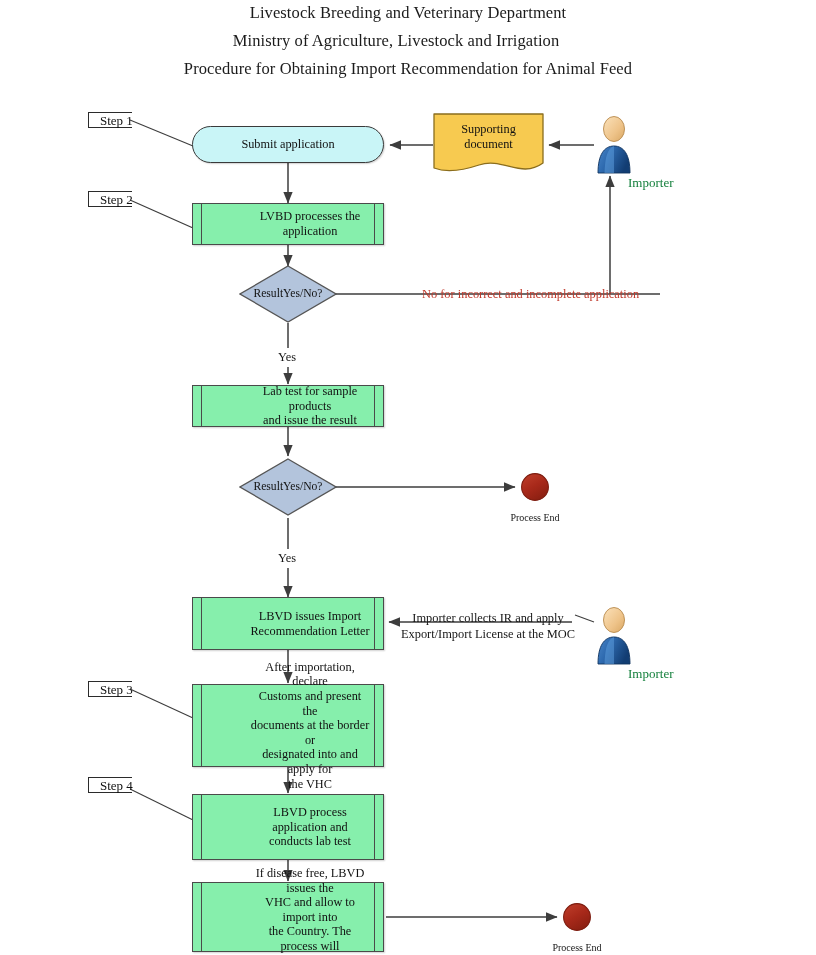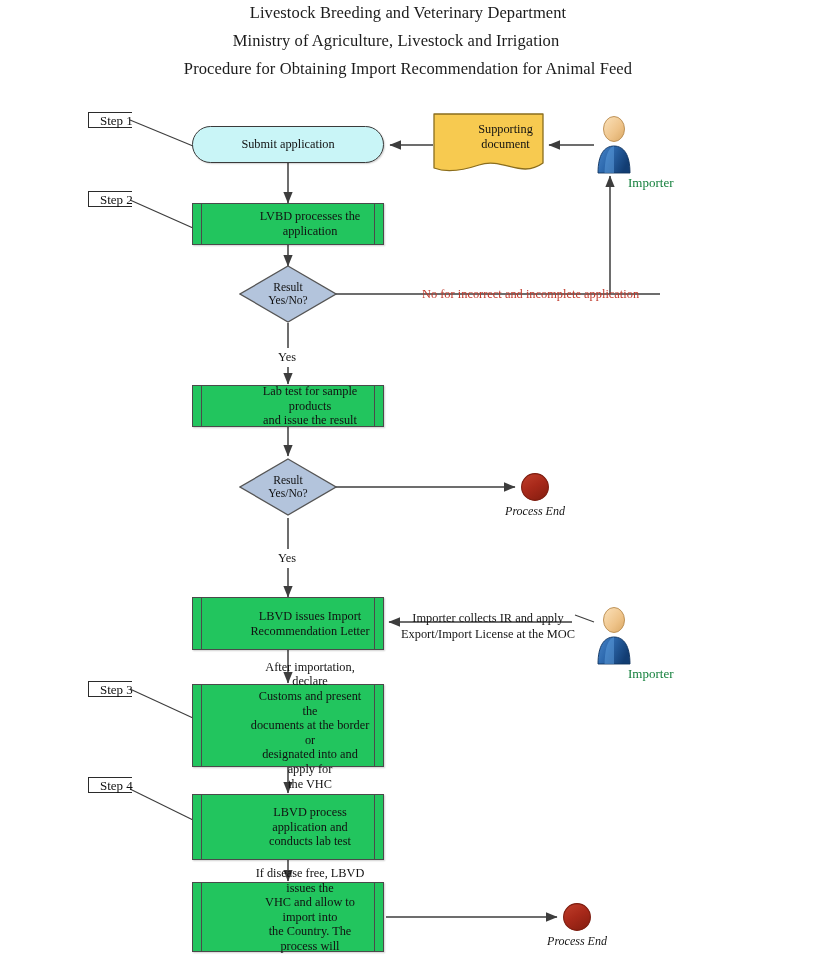--- a/index.html
+++ b/index.html
@@ -42,21 +42,21 @@
     width: 816px;
     height: 955px;
     pointer-events: none;
   }
 
   
   .node { position: absolute; box-sizing: border-box; }
 
   
   .pbox {
-    background: #22c55e;
+    background: #86efac;
     border: 1.4px solid #4a4a4a;
     display: flex;
     align-items: center;
     justify-content: center;
     box-shadow: 1px 1px 1.5px rgba(0,0,0,0.18);
     padding-left: 44px;
   }
   .pbox::before, .pbox::after {
     content: "";
     position: absolute;
@@ -96,21 +96,21 @@
   
   .diamond { }
   .diamond svg { position: absolute; left: 0; top: 0; }
   .diamond .txt {
     position: absolute;
     left: 0; top: 0;
     width: 100%; height: 100%;
     display: flex;
     align-items: center;
     justify-content: center;
-    flex-direction: column;
+    flex-direction: row;
     font-size: 11.6px;
     line-height: 13.5px;
     text-align: center;
     color: #111;
     z-index: 2;
   }
 
   
   .docshape { }
   .docshape svg { position: absolute; left: 0; top: 0; }
@@ -121,48 +121,46 @@
     height: 44px;
     display: flex;
     align-items: center;
     justify-content: center;
     flex-direction: column;
     font-size: 12.3px;
     line-height: 15px;
     text-align: left;
     color: #111;
     z-index: 2;
-    padding-left: 17px;
   }
 
   
   .person { }
   .person svg { display: block; }
   .person-label {
     position: absolute;
     left: 34px;
     top: 26px;
     font-size: 13px;
     white-space: nowrap;
     color: #15803d;
     margin-top: 34px;
   }
 
   
   .endcircle { }
   .endcircle svg { display: block; }
   .end-label {
     position: absolute;
-    top: 32px;
+    top: 40px;
     left: 50%;
     transform: translateX(-50%);
-    font-size: 12px;
+    font-size: 10px;
     white-space: nowrap;
     color: #161616;
-    font-style: italic;
   }
 
   
   .step {
     font-size: 13px;
     color: #111;
     white-space: nowrap;
     padding-left: 11px;
     border-left: 1.3px solid #2b2b2b;
     border-top: 1.3px solid #2b2b2b;

